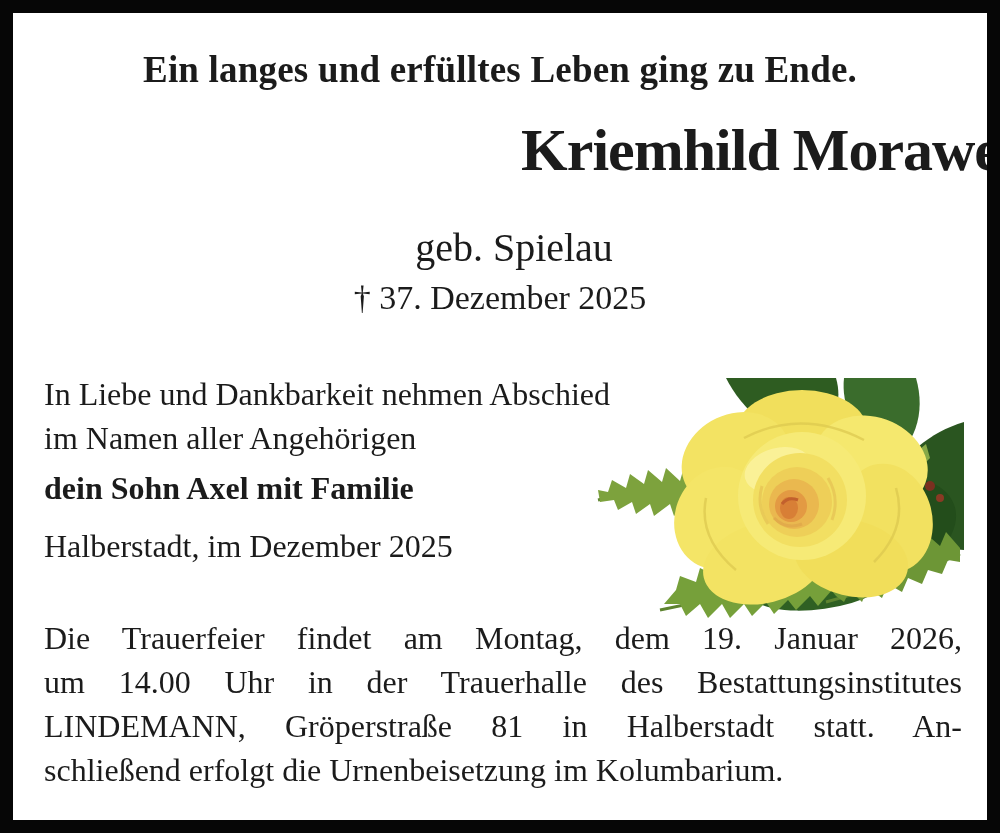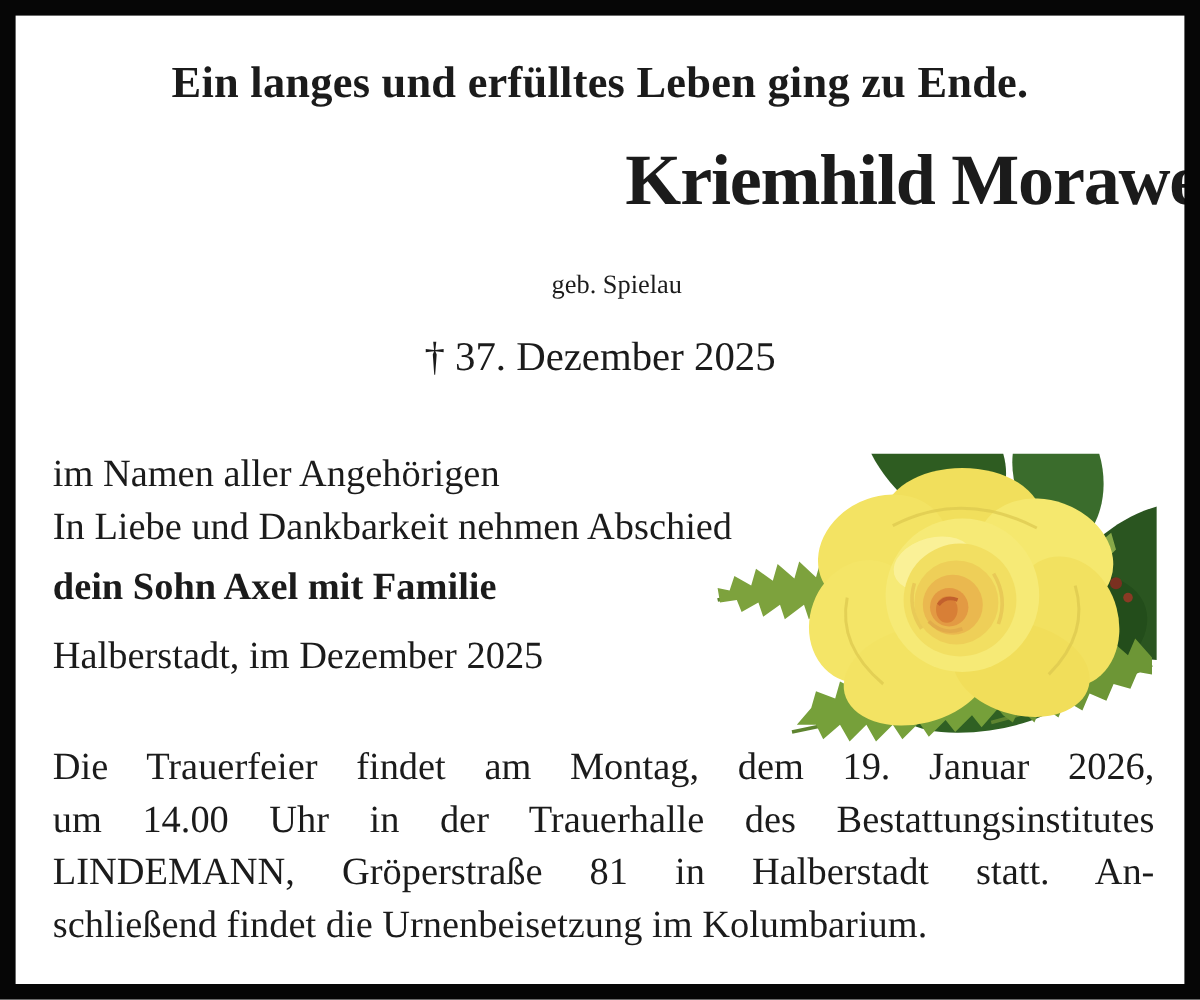--- a/index.html
+++ b/index.html
@@ -15,21 +15,21 @@
   .txt{position:absolute;z-index:2;}
   .epigraph{
     top:48px;left:0;right:0;text-align:center;
     font-weight:600;font-size:37px;letter-spacing:.2px;
   }
   .name{
     top:120px;left:0;right:0;text-align:right;
     font-weight:700;font-size:60px;letter-spacing:-1px;line-height:1;
   }
   .maiden{
-    top:224px;left:0;right:0;text-align:center;font-size:22px;margin-left:28px;
+    top:224px;left:0;right:0;text-align:center;font-size:40px;margin-left:28px;
   }
   .dates{
     top:279px;left:0;right:0;display:flex;justify-content:center;gap:36px;
     font-size:34px;
   }
   .farewell{left:44px;top:372px;font-size:32px;line-height:44px;}
   .mourner{left:44px;top:466px;font-size:32px;line-height:44px;font-weight:700;}
   .place{left:44px;top:524px;font-size:32px;line-height:44px;}
   .funeral{left:44px;right:38px;top:616px;font-size:32px;line-height:44px;}
   .jline{text-align:justify;text-align-last:justify;}
@@ -45,33 +45,33 @@
 
 <div class="txt name">Kriemhild Morawe</div>
 
 <div class="txt maiden">geb. Spielau</div>
 
 <div class="txt dates">
   <span>† 37. Dezember 2025</span>
 </div>
 
 <div class="txt farewell">
+  <div>In Liebe und Dankbarkeit nehmen Abschied</div>
   <div>im Namen aller Angehörigen</div>
-  <div>In Liebe und Dankbarkeit nehmen Abschied</div>
 </div>
 
 <div class="txt mourner">dein Sohn Axel mit Familie</div>
 
 <div class="txt place">Halberstadt, im Dezember 2025</div>
 
 <div class="txt funeral">
   <div class="jline">Die Trauerfeier findet am Montag, dem 19. Januar 2026,</div>
   <div class="jline">um 14.00 Uhr in der Trauerhalle des Bestattungsinstitutes</div>
   <div class="jline">LINDEMANN, Gröperstraße 81 in Halberstadt statt. An-</div>
-  <div class="jline last">schließend findet die Urnenbeisetzung im Kolumbarium.</div>
+  <div class="jline last">schließend erfolgt die Urnenbeisetzung im Kolumbarium.</div>
 </div>
 
 <svg class="rose" width="378" height="242" viewBox="0 0 378 242" aria-hidden="true">
 
   <path d="M140,0 H250 C258,28 246,54 214,68 C176,50 152,24 140,0 Z" fill="#2e5c21"></path>
   <path d="M258,0 H330 C340,34 330,72 295,88 C268,58 255,26 258,0 Z" fill="#3a6c2c"></path>
   <path d="M378,44 V172 C338,170 306,146 296,112 C316,78 344,54 378,44 Z" fill="#2a5520"></path>
   <ellipse cx="300" cy="150" rx="72" ry="48" fill="#234d1b" transform="rotate(-18 300 150)"></ellipse>
   <ellipse cx="150" cy="168" rx="46" ry="30" fill="#356b27" transform="rotate(28 150 168)"></ellipse>
   <ellipse cx="235" cy="205" rx="72" ry="26" fill="#2f6023" transform="rotate(-8 235 205)"></ellipse>

